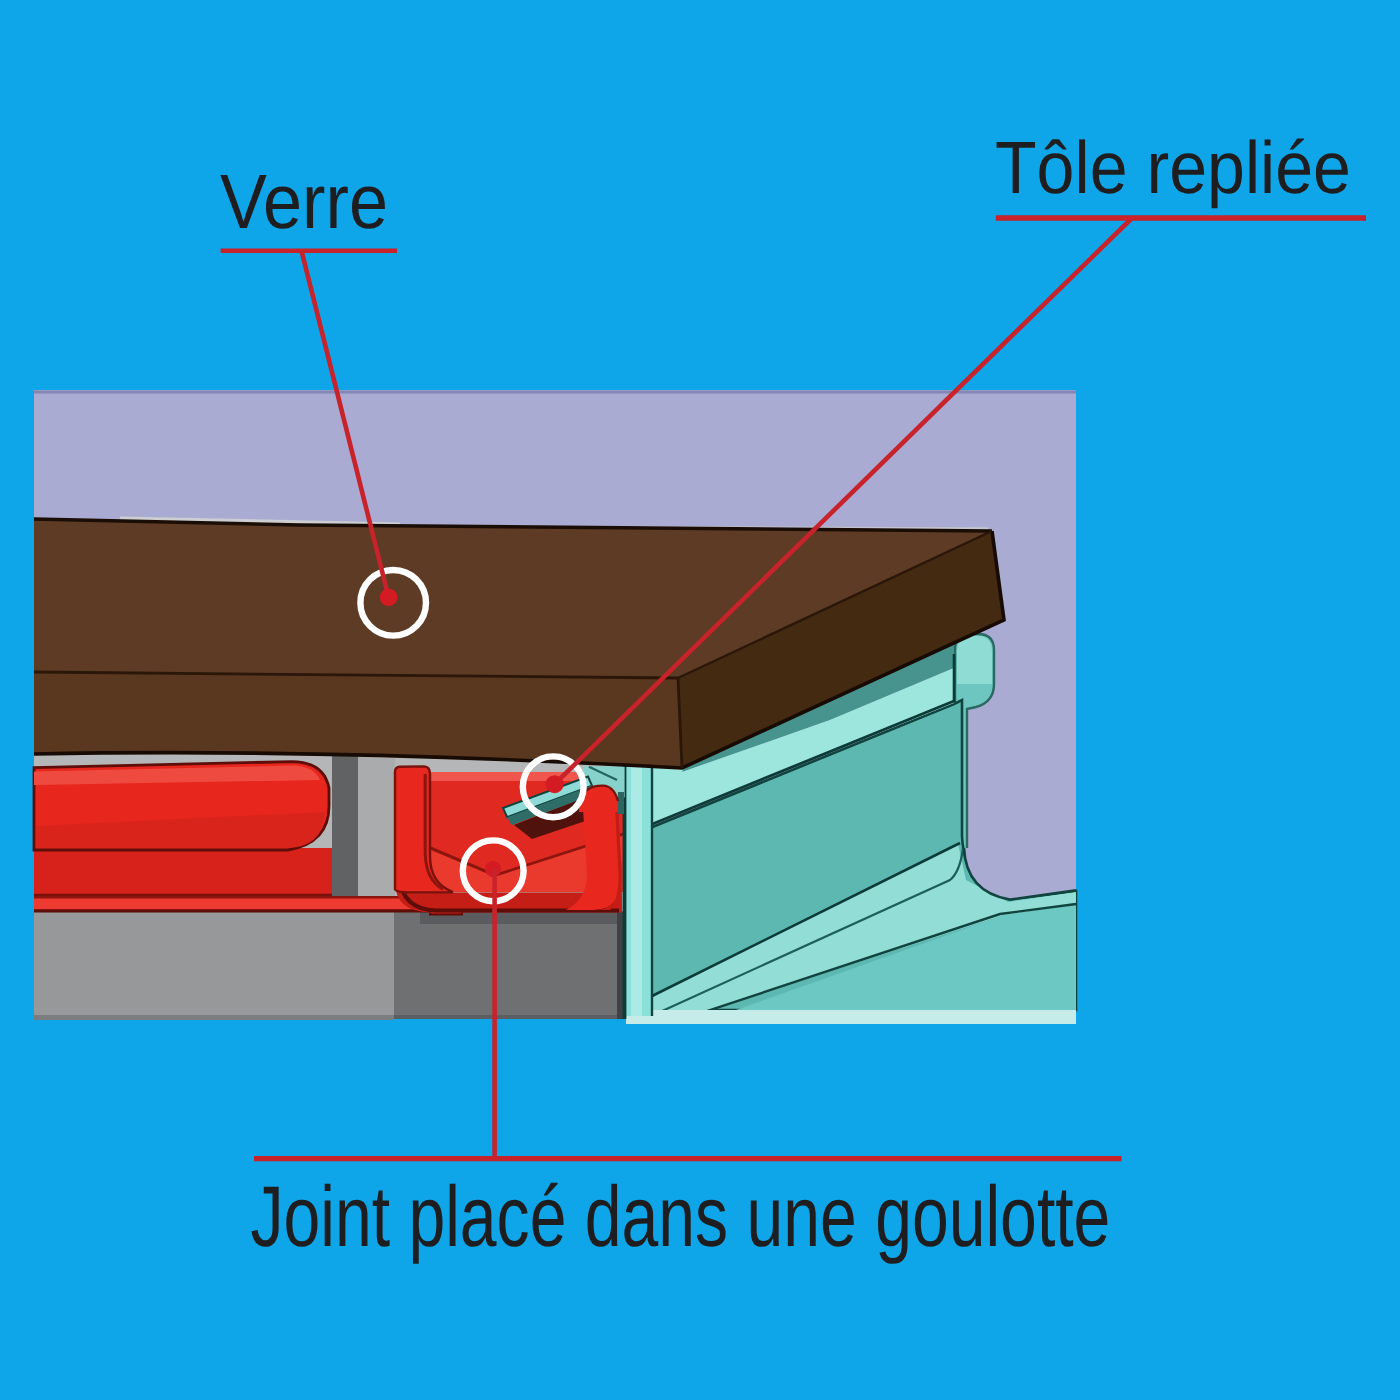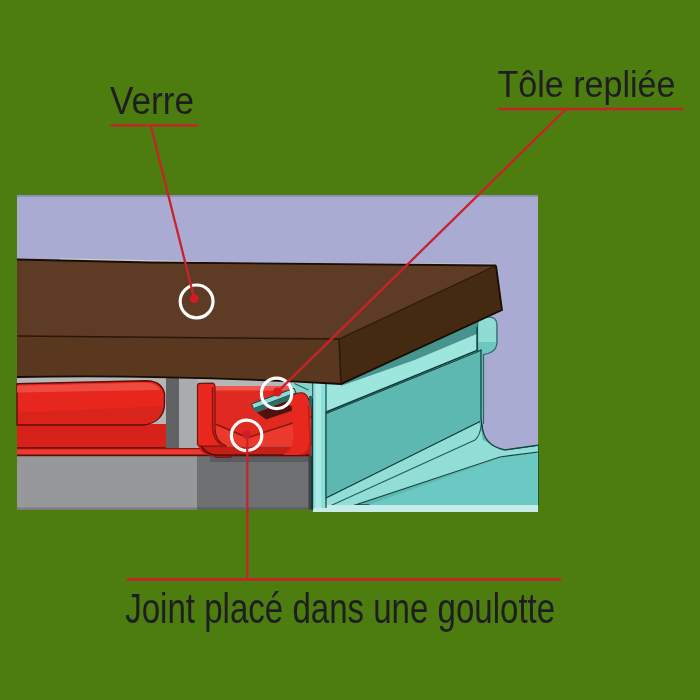--- a/index.html
+++ b/index.html
@@ -1,16 +1,16 @@
 <!DOCTYPE html>
 <html><head>
 <meta charset="utf-8">
 <style>
   html,body{margin:0;padding:0;background:#ffffff;}
-  #page{position:relative;width:700px;height:700px;background:#4d7c0f;overflow:hidden;}
+  #page{position:relative;width:700px;height:700px;background:#0ea5e9;overflow:hidden;}
   svg{display:block;}
   text{font-family:"Liberation Sans", sans-serif;fill:#1e1e20;}
 </style>
 </head>
 <body>
 <div id="page">
 <svg width="700" height="700" viewBox="0 0 700 700" xmlns="http://www.w3.org/2000/svg">
 
   <rect x="17" y="195" width="521" height="254" fill="#a9abd3"></rect>
   <line x1="17" y1="196" x2="538" y2="196" stroke="#8486b4" stroke-width="1.6"></line>

